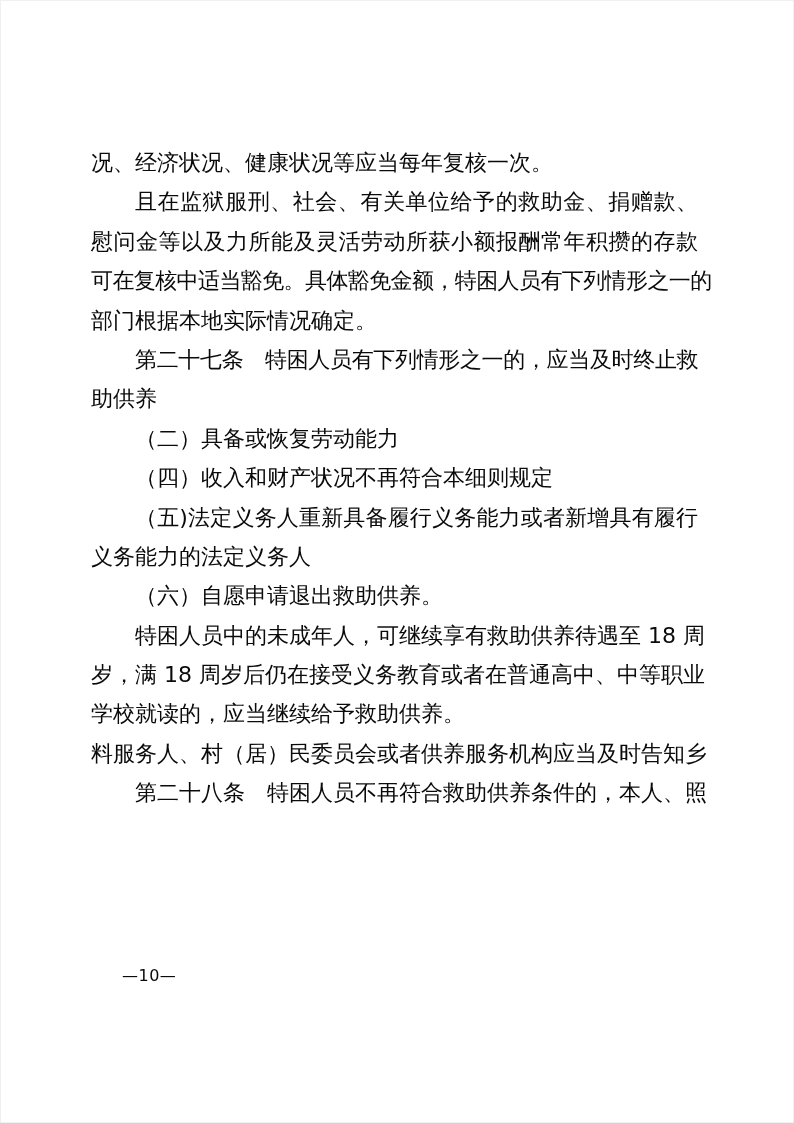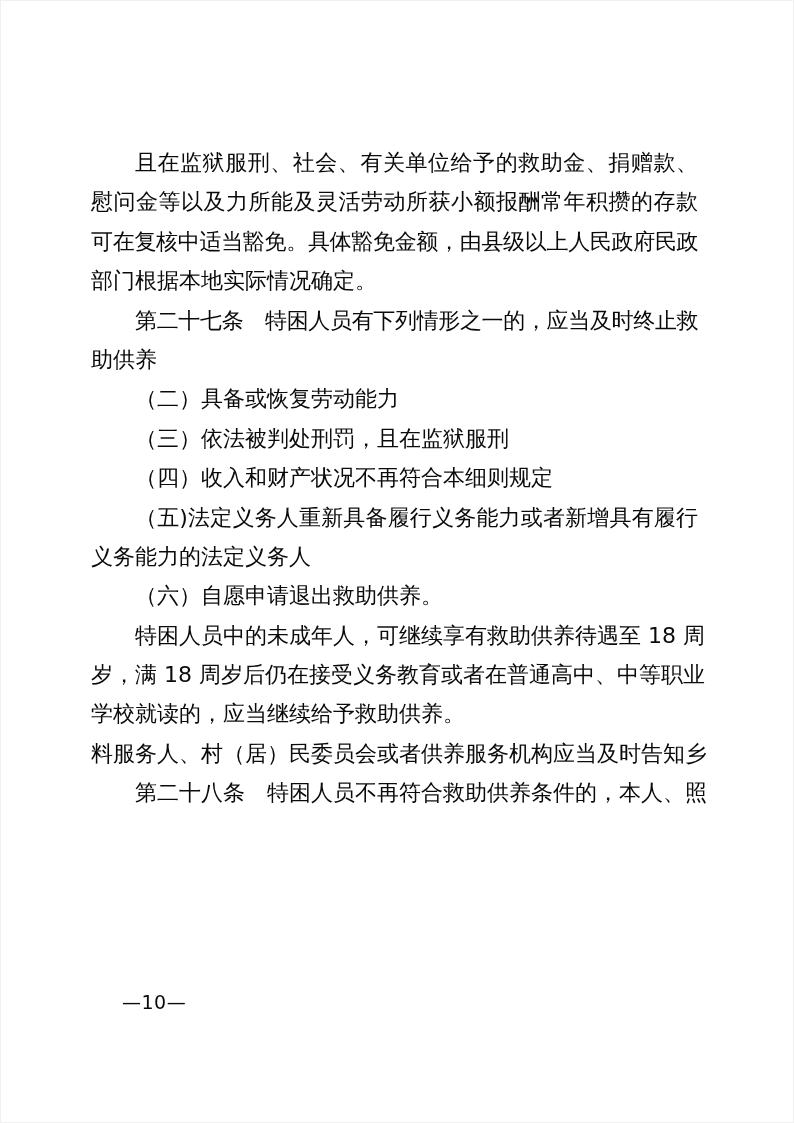--- a/index.html
+++ b/index.html
@@ -38,40 +38,40 @@
     text-align: justify;
     text-align-last: justify;
     text-justify: inter-character;
   }
   .tight {
     letter-spacing: -0.6px;
   }
   .page-number {
     position: absolute;
     left: 122px;
-    top: 991px;
-    font-size: 19px;
+    top: 965px;
+    font-size: 16px;
     line-height: 22px;
     font-weight: 500;
     letter-spacing: 0.5px;
   }
 </style>
 </head>
 <body>
 
 <div class="sheet">
   <div class="text-block">
+    <div class="line">况、经济状况、健康状况等应当每年复核一次。</div>
     <div class="line indent fill">且在监狱服刑、社会、有关单位给予的救助金、捐赠款、</div>
     <div class="line fill">慰问金等以及力所能及灵活劳动所获小额报酬常年积攒的存款</div>
-    <div class="line fill tight">可在复核中适当豁免。具体豁免金额，由县级以上人民政府民政</div>
+    <div class="line fill tight">可在复核中适当豁免。具体豁免金额，特困人员有下列情形之一的</div>
     <div class="line">部门根据本地实际情况确定。</div>
     <div class="line indent fill tight">第二十七条　特困人员有下列情形之一的，应当及时终止救</div>
     <div class="line">助供养</div>
     <div class="line indent">（二）具备或恢复劳动能力</div>
-    <div class="line indent">（三）依法被判处刑罚，且在监狱服刑</div>
     <div class="line indent">（四）收入和财产状况不再符合本细则规定</div>
     <div class="line indent fill">（五)法定义务人重新具备履行义务能力或者新增具有履行</div>
     <div class="line">义务能力的法定义务人</div>
     <div class="line indent">（六）自愿申请退出救助供养。</div>
     <div class="line indent fill">特困人员中的未成年人，可继续享有救助供养待遇至 18 周</div>
     <div class="line fill">岁，满 18 周岁后仍在接受义务教育或者在普通高中、中等职业</div>
     <div class="line">学校就读的，应当继续给予救助供养。</div>
     <div class="line fill">料服务人、村（居）民委员会或者供养服务机构应当及时告知乡</div>
     <div class="line indent fill">第二十八条　特困人员不再符合救助供养条件的，本人、照</div>
   </div>

